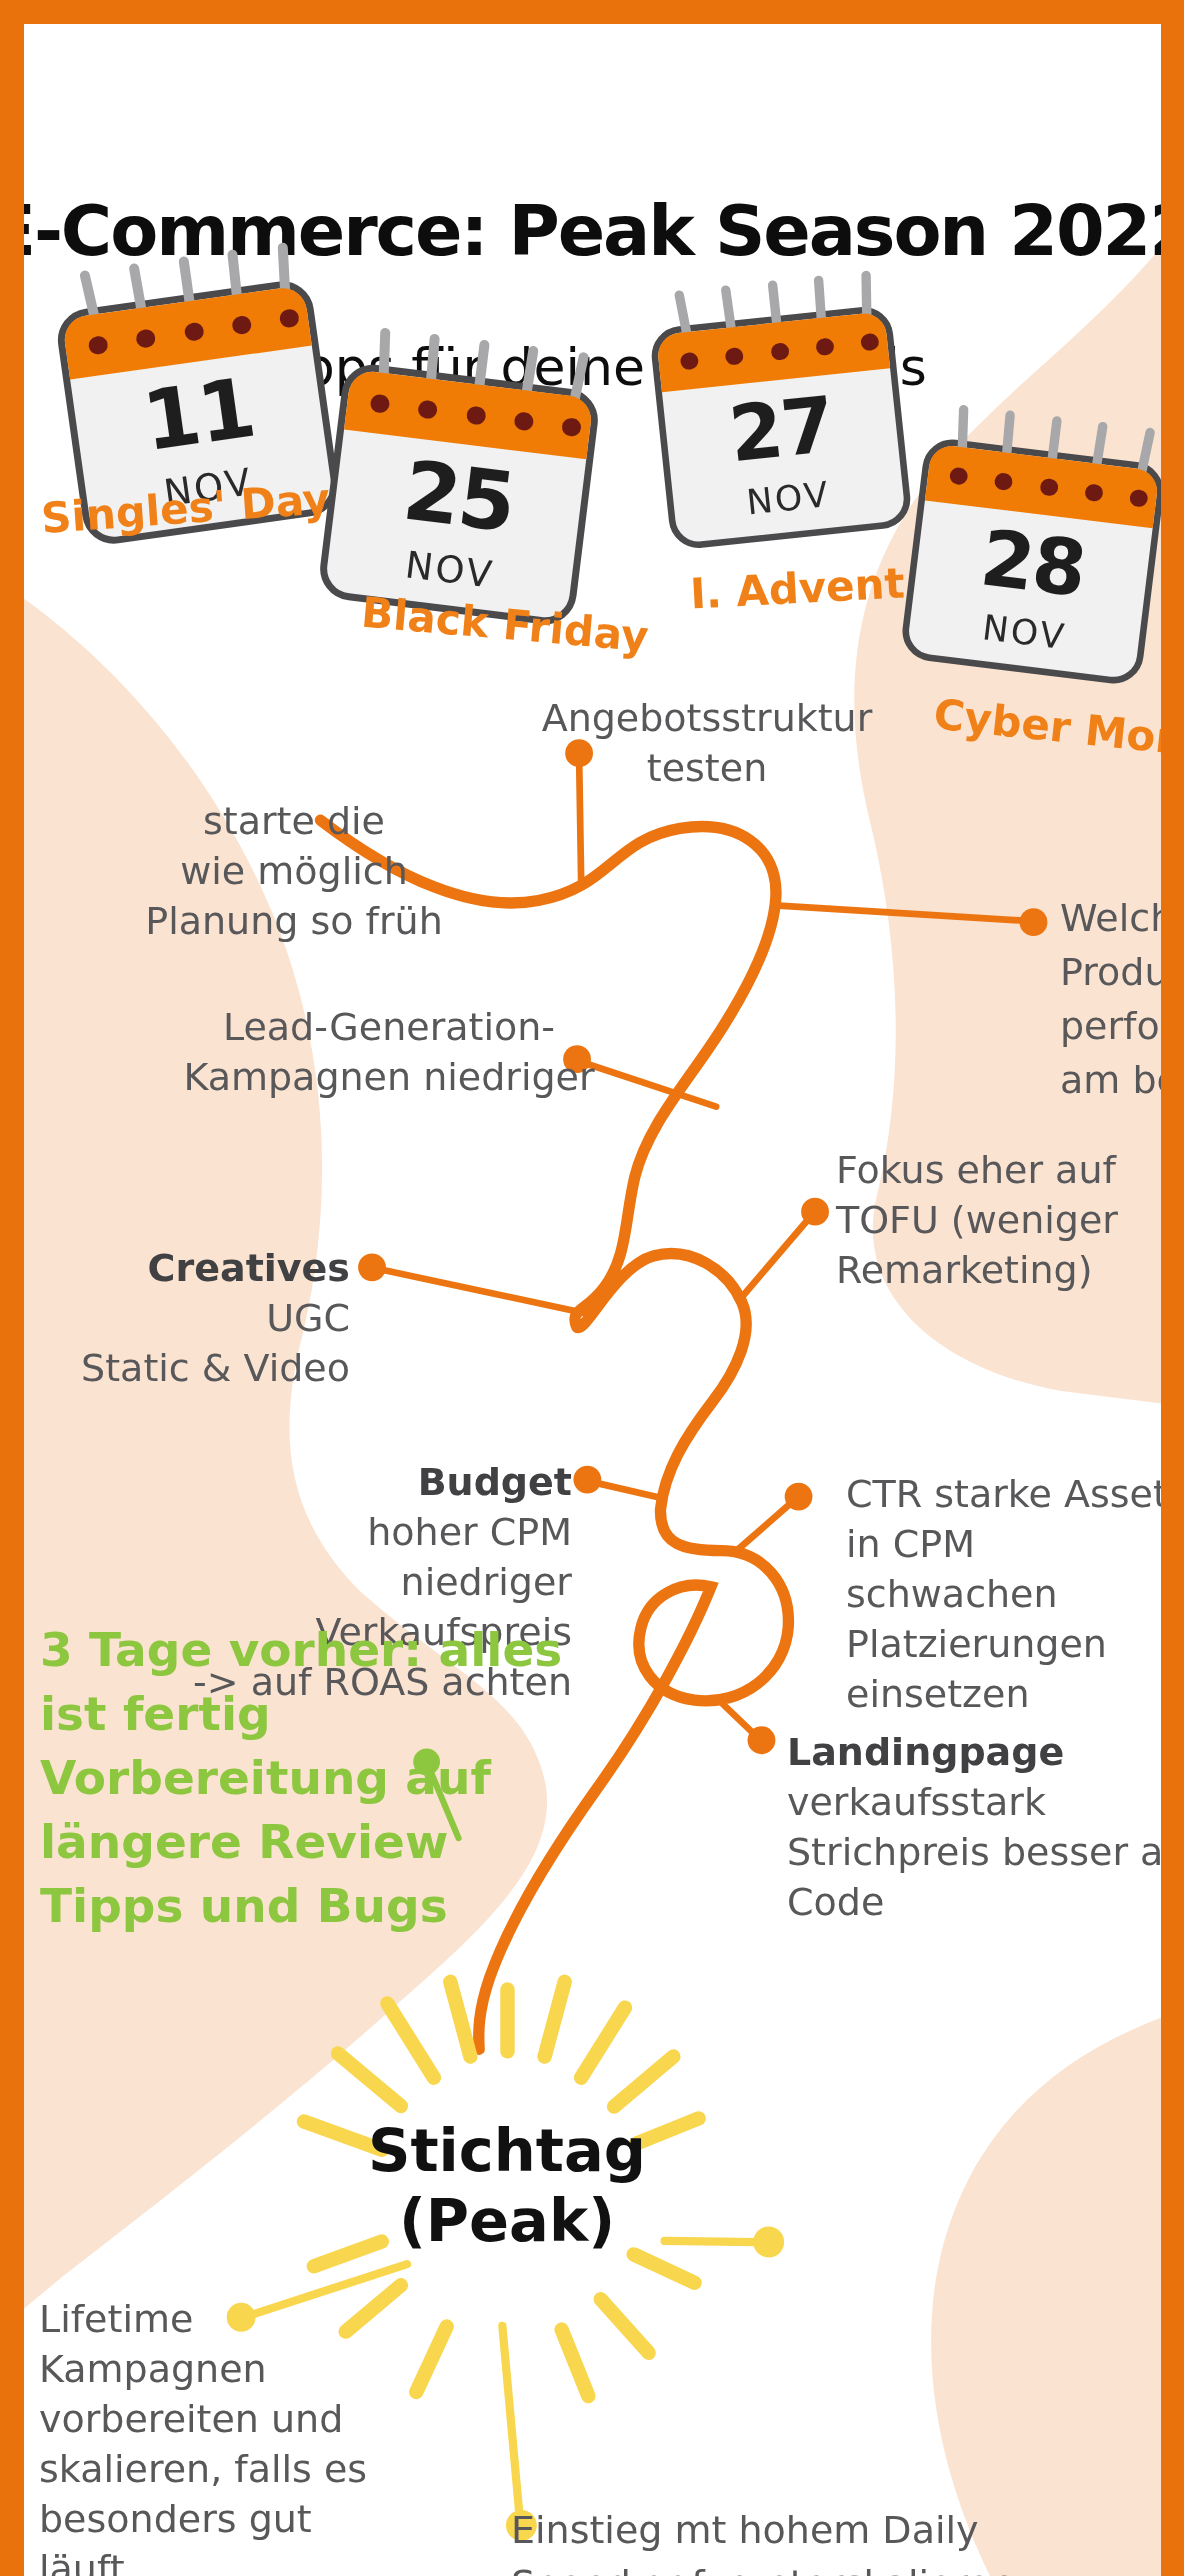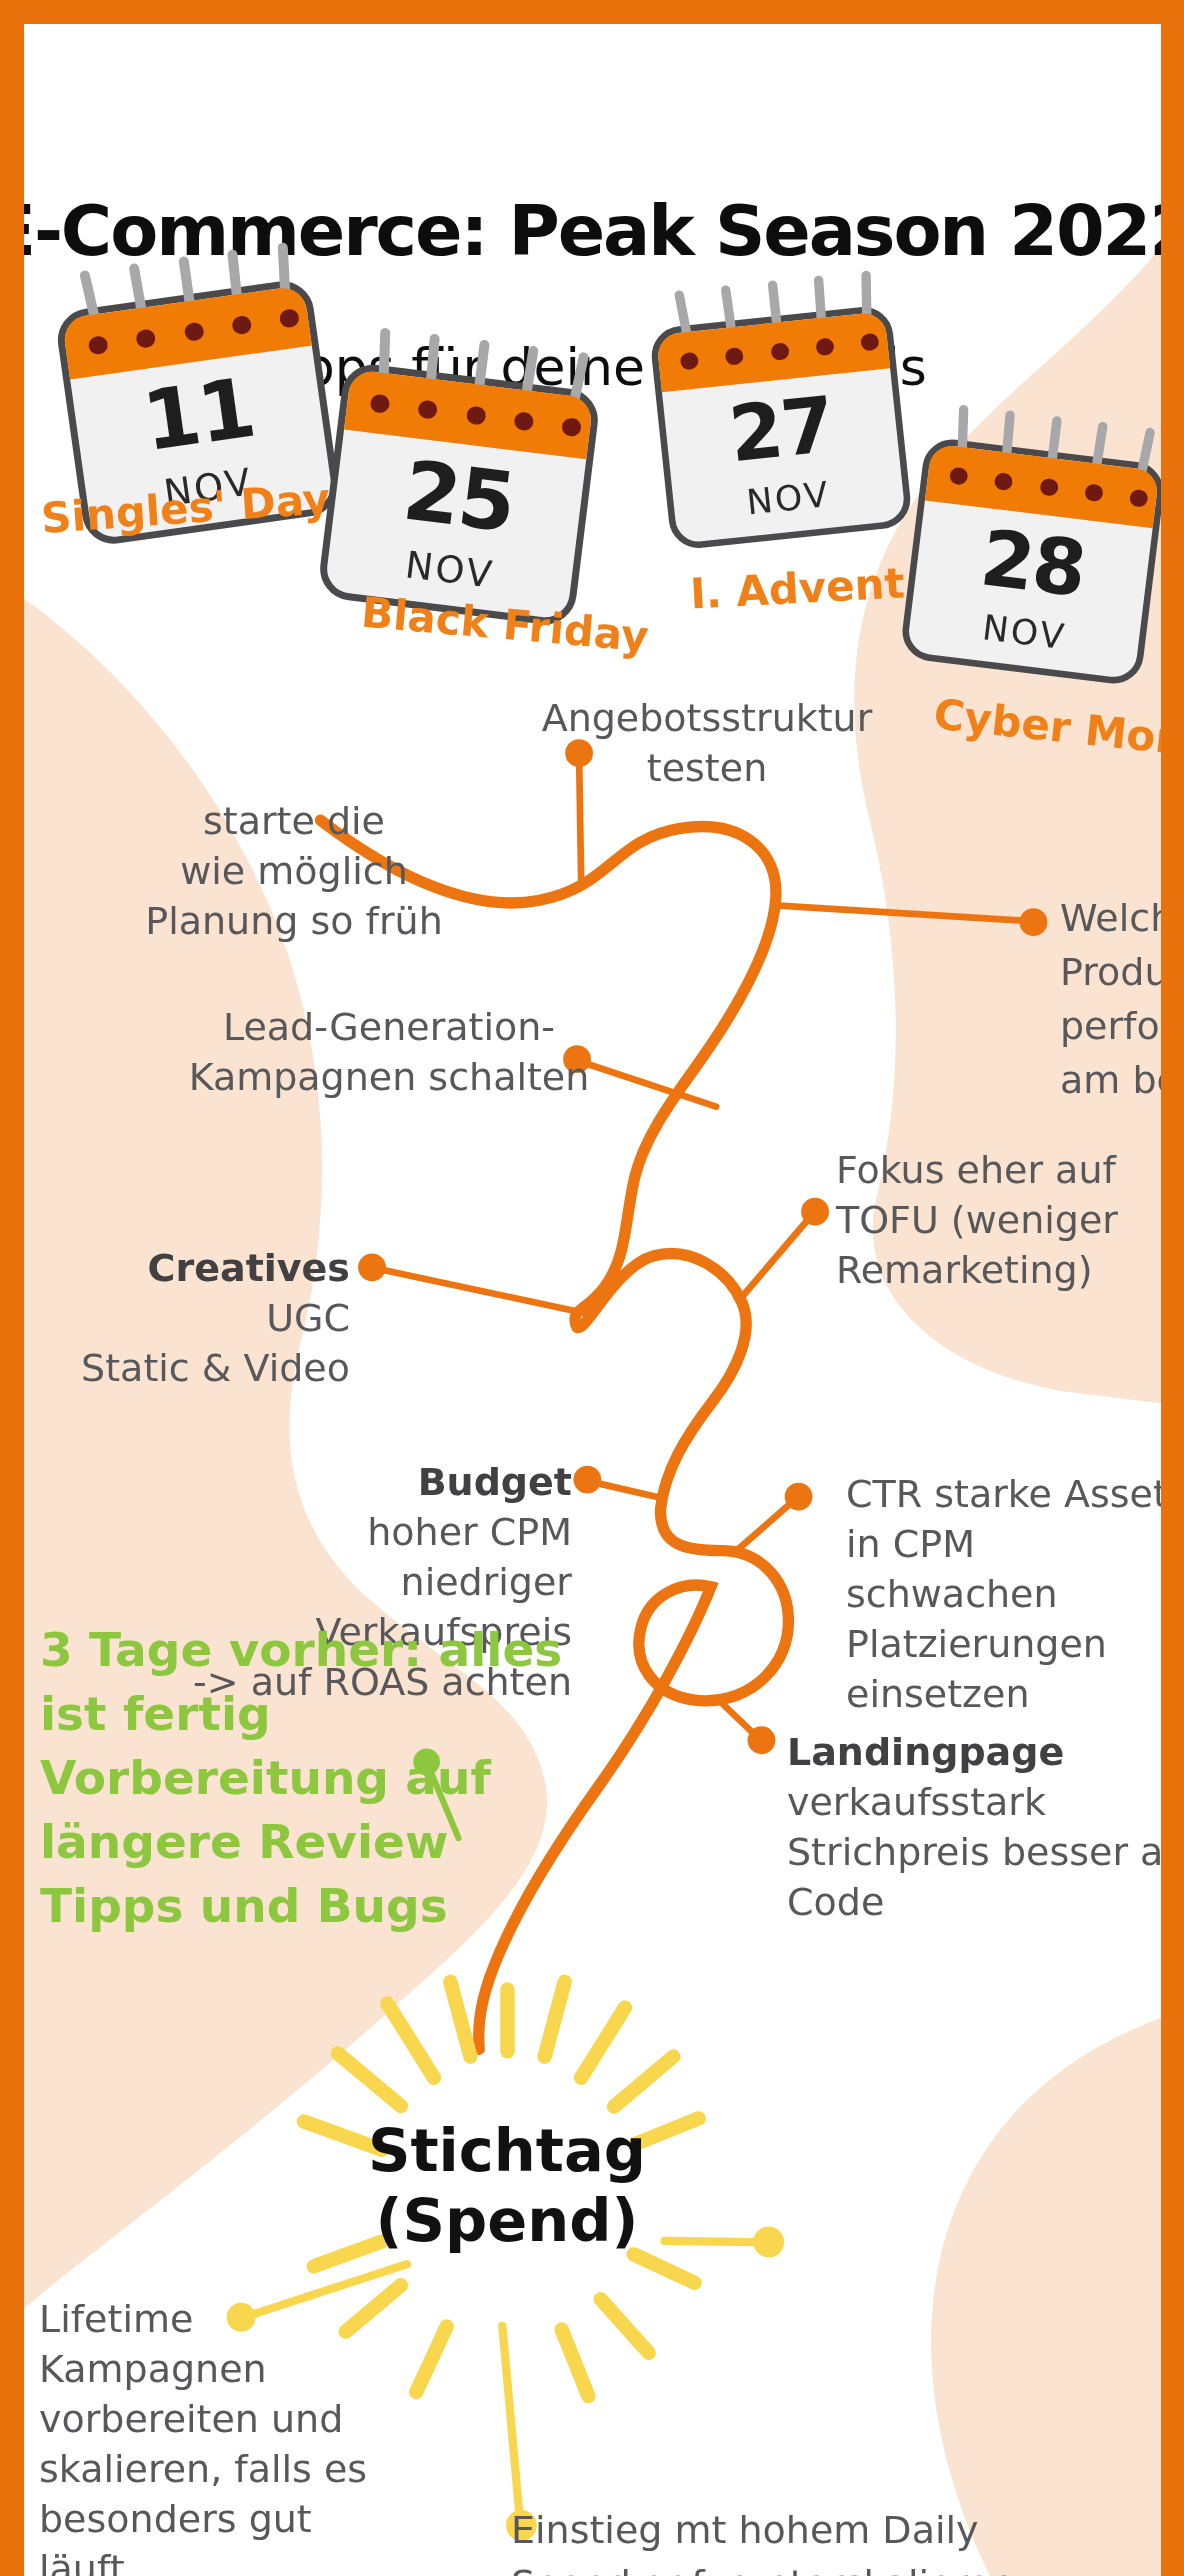--- a/index.html
+++ b/index.html
@@ -203,21 +203,21 @@
 
   <div class="txt" style="left:1060px;top:891px;line-height:54px;">
     <div>Welche</div>
     <div>Produkte</div>
     <div>performen</div>
     <div>am besten?</div>
   </div>
 
   <div class="txt center" style="left:389px;top:1002px;">
     <div>Lead-Generation-</div>
-    <div>Kampagnen schalten</div>
+    <div>Kampagnen niedriger</div>
   </div>
 
   <div class="txt" style="left:836px;top:1145px;">
     <div>Fokus eher auf</div>
     <div>TOFU (weniger</div>
     <div>Remarketing)</div>
   </div>
 
   <div class="txt rightal" style="right:835px;top:1243px;">
     <div class="t">Creatives</div>
@@ -251,21 +251,21 @@
   <div class="txt green" style="left:40px;top:1618px;">
     <div>3 Tage vorher: alles</div>
     <div>ist fertig</div>
     <div>Vorbereitung auf</div>
     <div>längere Review</div>
     <div>Tipps und Bugs</div>
   </div>
 
   <div class="txt center stich" style="left:507px;top:2116px;">
     <div>Stichtag</div>
-    <div>(Spend)</div>
+    <div>(Peak)</div>
   </div>
 
 
   <div class="txt" style="left:39px;top:2294px;">
     <div>Lifetime</div>
     <div>Kampagnen</div>
     <div>vorbereiten und</div>
     <div>skalieren, falls es</div>
     <div>besonders gut</div>
     <div>läuft</div>

